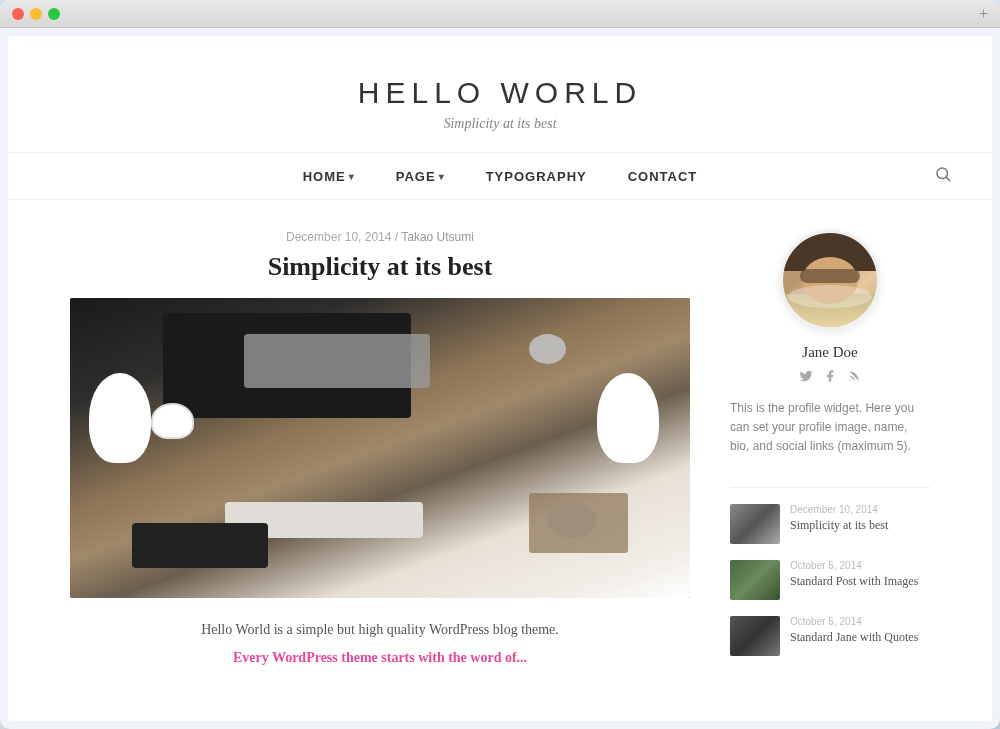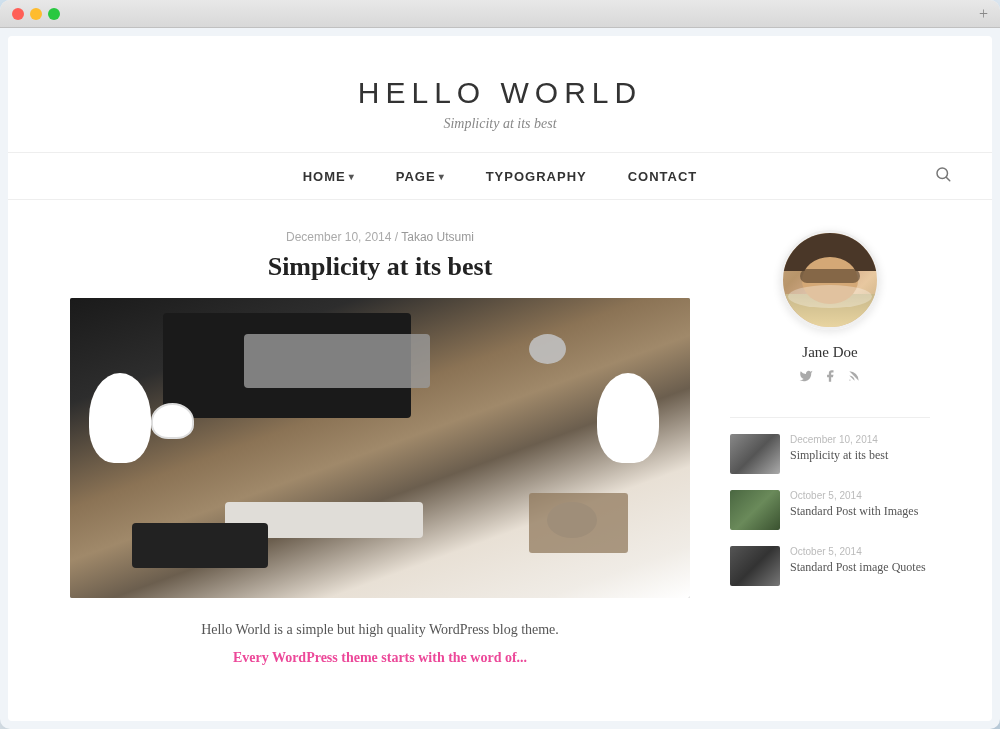--- a/index.html
+++ b/index.html
@@ -531,20 +531,21 @@
                 </svg>
             </span>
             <span>
               <svg width="14" height="14" viewBox="0 0 24 24" fill="#aaa">
                   <path d="M4 11a9 9 0 019 9"></path>
                   <path d="M4 4a16 16 0 0116 16"></path>
                   <circle cx="5" cy="19" r="1" fill="#aaa"></circle>
                 </svg>
             </span>
           </div>
+          <p class="profile-bio">This is the profile widget. Here you can set your profile image, name, bio, and social links (maximum 5).</p>
         </div>
 
         <hr class="sidebar-divider">
 
         <div class="recent-posts">
 
           <div class="recent-post-item">
             <div class="recent-post-thumb thumb-1"></div>
             <div class="recent-post-info">
               <div class="recent-post-date">December 10, 2014</div>
@@ -557,21 +558,21 @@
             <div class="recent-post-info">
               <div class="recent-post-date">October 5, 2014</div>
               <div class="recent-post-title">Standard Post with Images</div>
             </div>
           </div>
 
           <div class="recent-post-item">
             <div class="recent-post-thumb thumb-3"></div>
             <div class="recent-post-info">
               <div class="recent-post-date">October 5, 2014</div>
-              <div class="recent-post-title">Standard Post image Quotes</div>
+              <div class="recent-post-title">Standard Jane with Quotes</div>
             </div>
           </div>
 
         </div>
       </aside>
     </div>
   </div>
 </div>
 
 </body></html>

